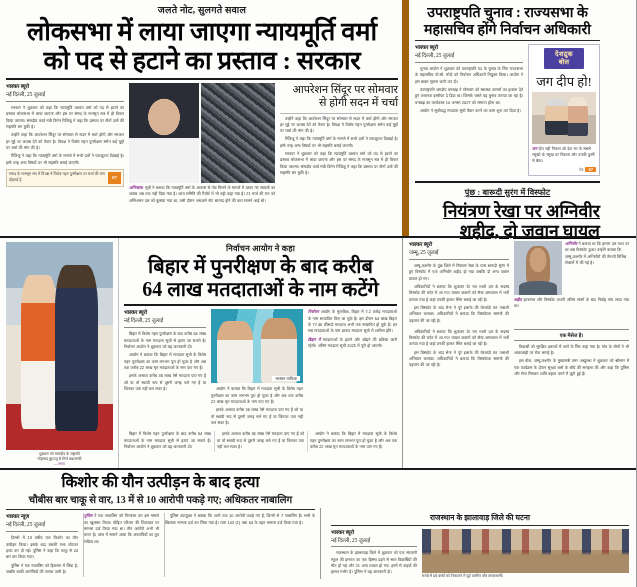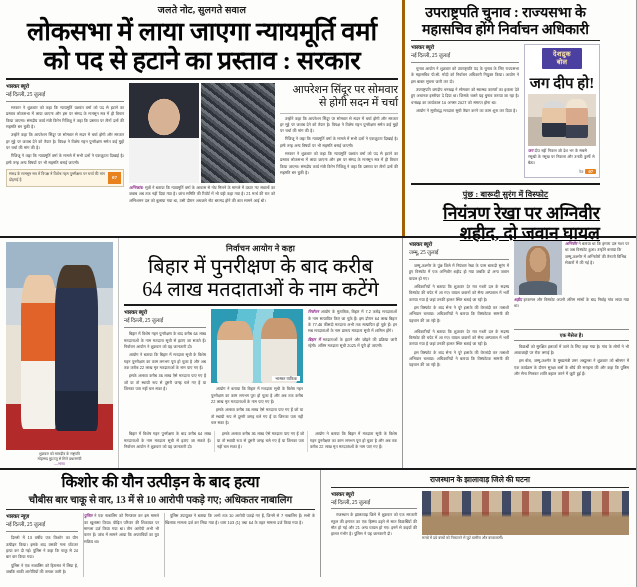--- a/index.html
+++ b/index.html
@@ -18,21 +18,21 @@
   
   .rule   { border-top: 1px solid #2b2b2b; }
   .rule2  { border-top: 2px solid #1a1a1a; }
   .hair   { border-top: 1px solid #b9b9b9; }
   .vrule  { border-left: 1px solid #c2c2c2; }
 
   
   .topband { display: flex; height: 236px; border-radius: 9px; }
   .leftblock  { width: 402px; position: relative; padding: 0 4px 0 6px; }
   .rightrail  { width: 206px; position: relative; padding: 2px 8px 0 6px;
-                border-left: 3px solid #a16207; }
+                border-left: 7px solid #a16207; }
 
   
   .kicker {
     text-align: center;
     font-size: 9.5px;
     font-weight: 700;
     color: #1c1c1c;
     letter-spacing: .2px;
     padding: 3px 0 1px;
   }
@@ -128,21 +128,21 @@
      -webkit-mask-image:linear-gradient(#000 0 52%, transparent 60%);
      mask-image:linear-gradient(#000 0 52%, transparent 60%);}
 
   
   .promo { border: 1px solid #b9b9c9; padding: 3px; text-align: center; background: #fff; }
   .promo-tag {
     display: inline-block; background: #4b3fa0; color: #ffe8a8;
     font-size: 6.6px; font-weight: 700; line-height: 1.25;
     padding: 2px 11px; border-radius: 1px; letter-spacing: .3px;
   }
-  .promo-title { font-size: 15px; font-weight: 700; color: #111; padding: 3px 0 2px; }
+  .promo-title { font-size: 13px; font-weight: 400; color: #111; padding: 3px 0 2px; }
 
   
   .callout {
     border: 1px solid #cfc4a8; background: #fdf6e4;
     display: flex; align-items: stretch; padding: 2px; margin-top: 3px;
   }
   .callout-txt { font-size: 3.8px; line-height: 1.55; color: #3a3a3a; flex: 1;
                  font-family: "Liberation Sans", sans-serif; }
   .callout-badge {
     width: 13px; background: #e8821e; color: #fff;
@@ -151,27 +151,27 @@
   }
 
   
   .midband { display: flex; border-top: 2px solid #1a1a1a; }
   .mb-left   { width: 118px; padding: 4px 5px 0 6px; }
   .mb-center { width: 284px; padding: 2px 5px 0 5px; border-left: 1px solid #c2c2c2; }
   .mb-right  { width: 235px; padding: 3px 8px 0 6px; border-left: 1px solid #9a9a9a; }
 
   .mid-hl {
     text-align: center; font-size: 20px; line-height: 1.16;
-    font-weight: 400; color: #070707; padding: 1px 0 3px;
+    font-weight: 700; color: #070707; padding: 1px 0 3px;
   }
 
   
   .botband { display: flex; border-top: 2px solid #1a1a1a; }
   .bb-left  { width: 320px; padding: 3px 5px 0 6px; }
-  .bb-right { width: 315px; padding: 3px 6px 0 10px; border-left: 1px solid #9a9a9a; }
+  .bb-right { width: 315px; padding: 3px 6px 0 10px; border-left: 1px solid #9a9a9a; margin-top: 38px; }
   .bot-hl   { text-align:center; font-size: 15.5px; font-weight:700; color:#070707; line-height:1.15; }
   .bot-sub  { text-align:center; font-size: 10px; font-weight:700; color:#1f1f1f; padding:2px 0 3px; }
   .bot-kick { text-align:center; font-size: 7.6px; font-weight:700; color:#1c1c1c; padding:1px 0 1px; }
   .cols3 { column-count: 3; column-gap: 6px; column-rule: 1px solid #d4d4d4; }
   .rightedge { position:absolute; right:0; top:0; bottom:0; width:1px; background:#9a9a9a; }
 </style>
 </head>
 <body>
 
 <div class="page">

